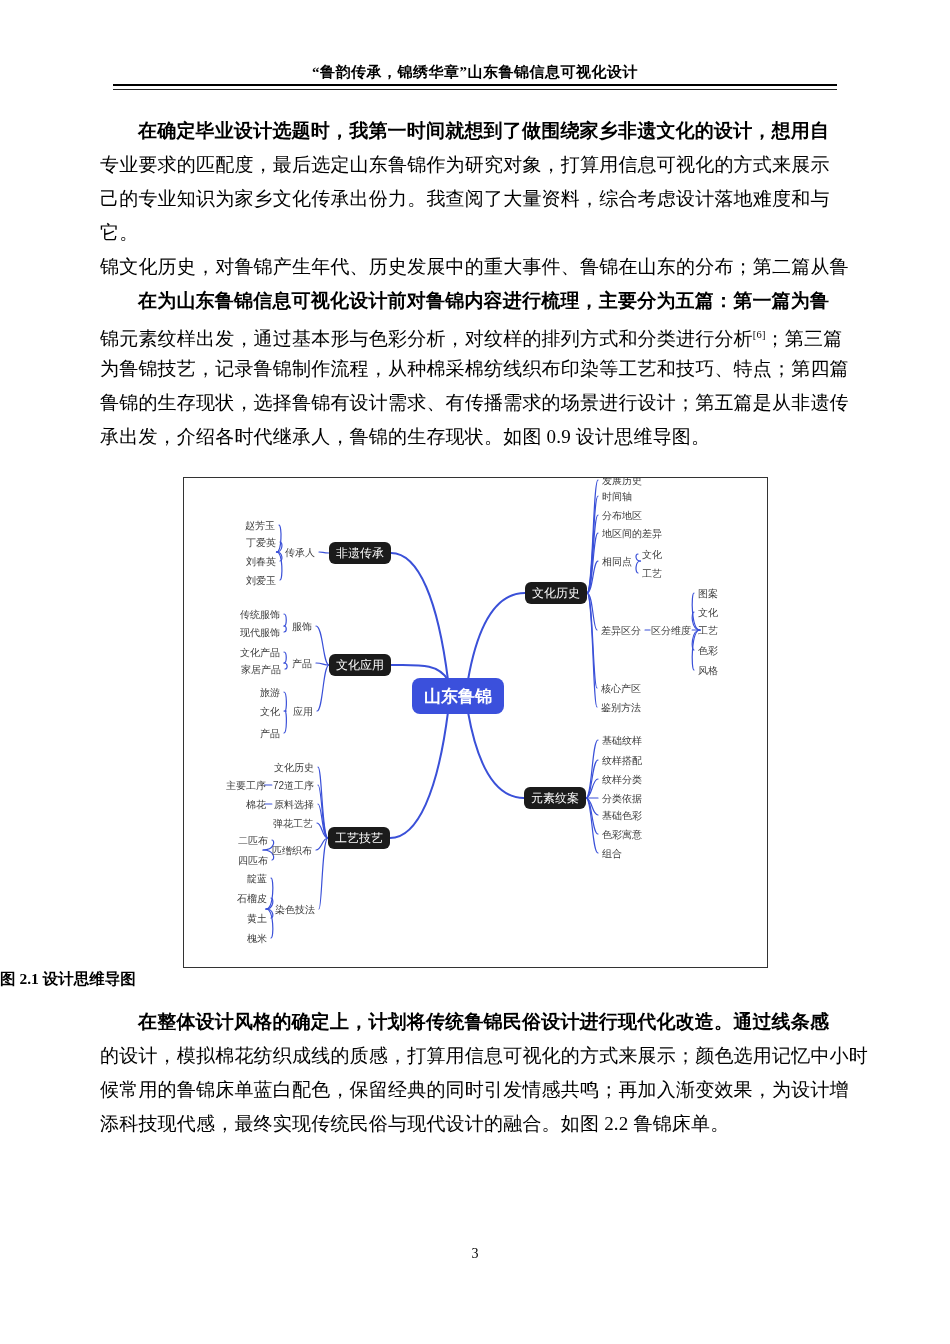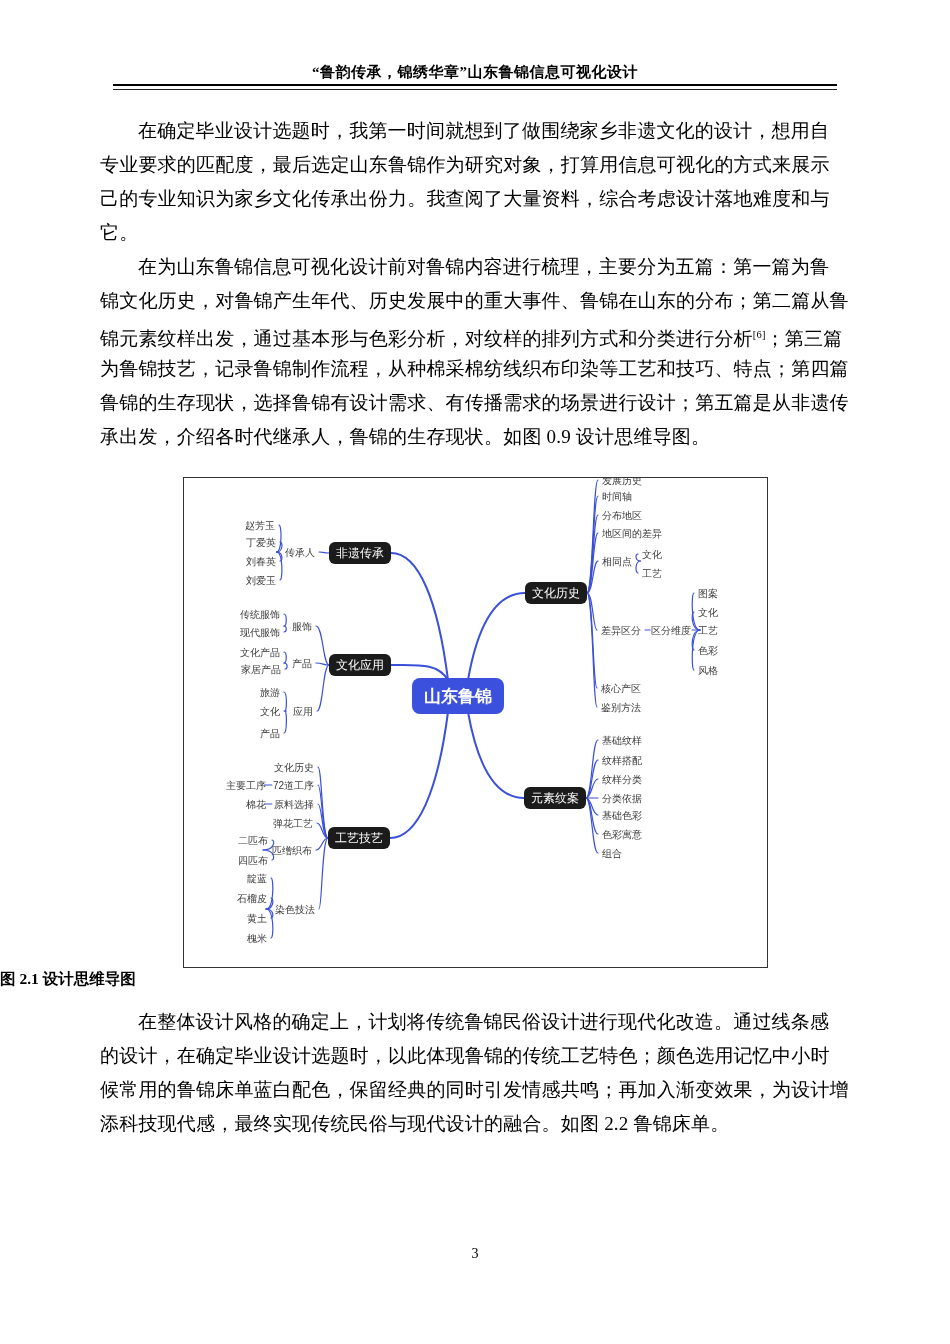--- a/index.html
+++ b/index.html
@@ -16,21 +16,21 @@
     position:absolute; top:84px; left:113px; width:724px; height:3px;
     border-top:2.4px solid #000; border-bottom:1px solid #222;
   }
   .body-text { position:absolute; left:100px; width:750px; }
   .body-top { top:114px; }
   .body-bottom { top:1005px; }
   .para .line {
     height:34px; line-height:34px; font-size:19px; letter-spacing:0.2px;
     white-space:nowrap;
   }
-  .para .line.indent { padding-left:38px; }
+  .para .line.indent { padding-left:38px;font-weight:bold; }
   sup { font-size:0.55em; vertical-align:super; }
   .figure-box {
     position:absolute; left:183px; top:477px; width:585px; height:491px;
     border:1px solid #333; box-sizing:border-box; background:#fff;
   }
   .figure-box svg { display:block; }
   .figure-caption {
     position:absolute; top:969px; left:0; right:0;
     text-align:left; font-size:15.5px; font-weight:bold;
   }
@@ -48,22 +48,22 @@
   <div class="header-rule"></div>
 
   <div class="body-text body-top para-host">
       <div class="para">
         <div class="line indent">在确定毕业设计选题时，我第一时间就想到了做围绕家乡非遗文化的设计，想用自</div>
         <div class="line">专业要求的匹配度，最后选定山东鲁锦作为研究对象，打算用信息可视化的方式来展示</div>
         <div class="line">己的专业知识为家乡文化传承出份力。我查阅了大量资料，综合考虑设计落地难度和与</div>
         <div class="line">它。</div>
       </div>
       <div class="para">
+        <div class="line">锦文化历史，对鲁锦产生年代、历史发展中的重大事件、鲁锦在山东的分布；第二篇从鲁</div>
         <div class="line indent">在为山东鲁锦信息可视化设计前对鲁锦内容进行梳理，主要分为五篇：第一篇为鲁</div>
-        <div class="line">锦文化历史，对鲁锦产生年代、历史发展中的重大事件、鲁锦在山东的分布；第二篇从鲁</div>
         <div class="line">锦元素纹样出发，通过基本形与色彩分析，对纹样的排列方式和分类进行分析<sup>[6]</sup>；第三篇</div>
         <div class="line">为鲁锦技艺，记录鲁锦制作流程，从种棉采棉纺线织布印染等工艺和技巧、特点；第四篇</div>
         <div class="line">鲁锦的生存现状，选择鲁锦有设计需求、有传播需求的场景进行设计；第五篇是从非遗传</div>
         <div class="line">承出发，介绍各时代继承人，鲁锦的生存现状。如图 0.9 设计思维导图。</div>
       </div>
     </div>
 
   <div class="figure-box">
     <svg width="583" height="489" viewBox="0 0 583 489" font-family="Liberation Sans, sans-serif">
         <g>
@@ -197,21 +197,21 @@
           <text x="274" y="223.78" text-anchor="middle" font-size="17" fill="#ffffff" font-weight="bold">山东鲁锦</text>
         </g>
       </svg>
   </div>
 
   <div class="figure-caption">图 2.1 设计思维导图</div>
 
   <div class="body-text body-bottom para-host">
       <div class="para">
         <div class="line indent">在整体设计风格的确定上，计划将传统鲁锦民俗设计进行现代化改造。通过线条感</div>
-        <div class="line">的设计，在确定毕业设计选题时，以此体现鲁锦的传统工艺特色；颜色选用记忆中小时</div>
+        <div class="line">的设计，模拟棉花纺织成线的质感，打算用信息可视化的方式来展示；颜色选用记忆中小时</div>
         <div class="line">候常用的鲁锦床单蓝白配色，保留经典的同时引发情感共鸣；再加入渐变效果，为设计增</div>
         <div class="line">添科技现代感，最终实现传统民俗与现代设计的融合。如图 2.2 鲁锦床单。</div>
       </div>
     </div>
 
   <div class="page-number">3</div>
 
 </div>
 
 </body></html>

